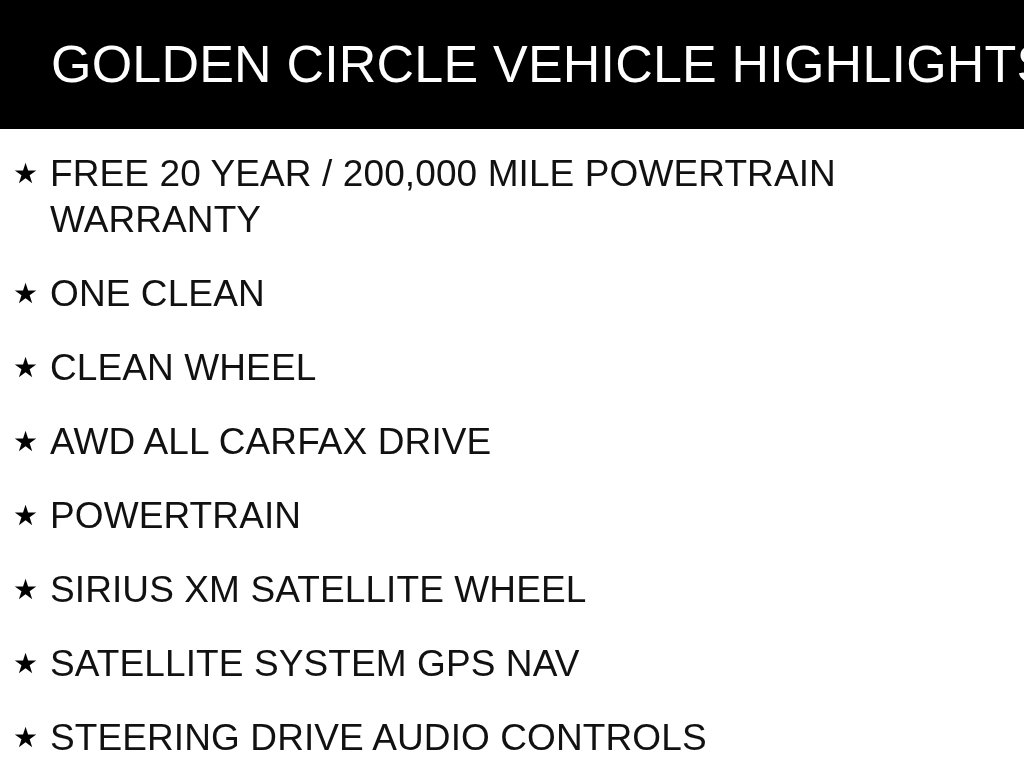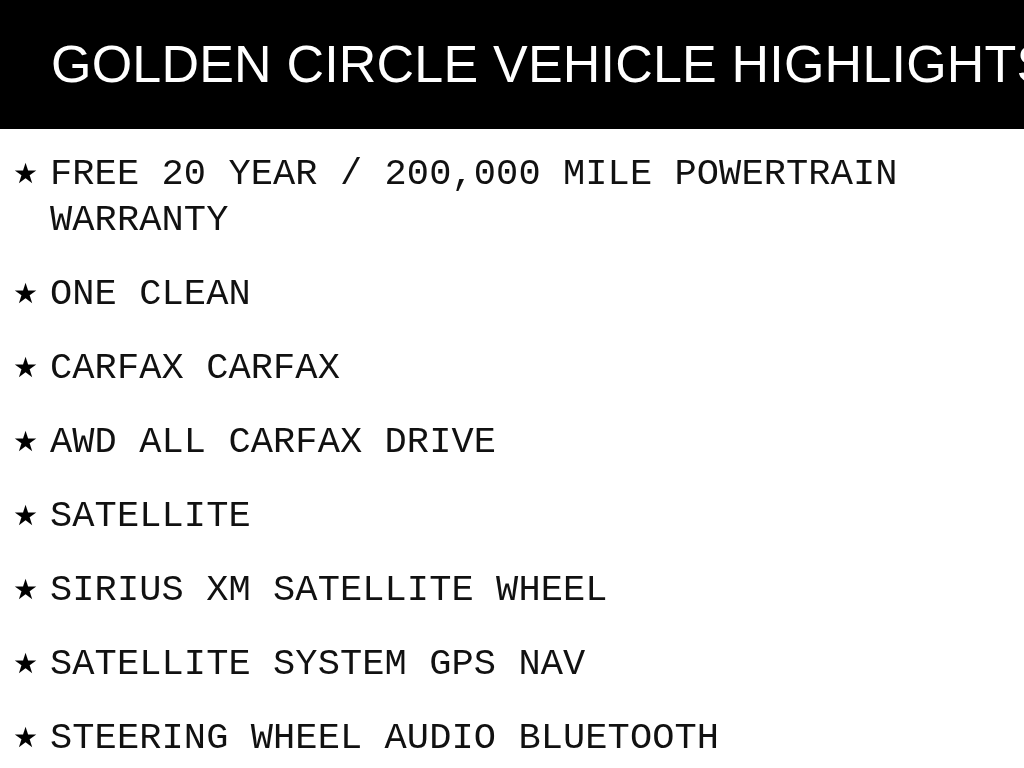--- a/index.html
+++ b/index.html
@@ -77,21 +77,21 @@
     font-size: 28px;
     line-height: 46px;
     color: #000000;
     text-align: left;
     font-family: "DejaVu Sans", sans-serif;
   }
 
   .highlight-label {
     display: block;
     color: #111111;
-    font-family: Liberation Mono, monospace;
+    font-family: Liberation Sans, sans-serif;
     font-size: 37px;
     font-weight: 400;
     line-height: 46px;
     letter-spacing: 0.1px;
     white-space: pre-line;
   }
 
   
   .highlight-item + .highlight-item {
     margin-top: 28px;
@@ -119,43 +119,43 @@
 WARRANTY</span>
     </li>
 
     <li class="highlight-item">
       <span class="star-icon">★</span>
       <span class="highlight-label">ONE CLEAN</span>
     </li>
 
     <li class="highlight-item">
       <span class="star-icon">★</span>
-      <span class="highlight-label">CARFAX CARFAX</span>
+      <span class="highlight-label">CLEAN WHEEL</span>
     </li>
 
     <li class="highlight-item">
       <span class="star-icon">★</span>
       <span class="highlight-label">AWD ALL CARFAX DRIVE</span>
     </li>
 
     <li class="highlight-item">
       <span class="star-icon">★</span>
-      <span class="highlight-label">SATELLITE</span>
+      <span class="highlight-label">POWERTRAIN</span>
     </li>
 
     <li class="highlight-item">
       <span class="star-icon">★</span>
       <span class="highlight-label">SIRIUS XM SATELLITE WHEEL</span>
     </li>
 
     <li class="highlight-item">
       <span class="star-icon">★</span>
       <span class="highlight-label">SATELLITE SYSTEM GPS NAV</span>
     </li>
 
     <li class="highlight-item">
       <span class="star-icon">★</span>
-      <span class="highlight-label">STEERING WHEEL AUDIO BLUETOOTH</span>
+      <span class="highlight-label">STEERING DRIVE AUDIO CONTROLS</span>
     </li>
 
   </ul>
 
 </div>
 
 </body></html>

